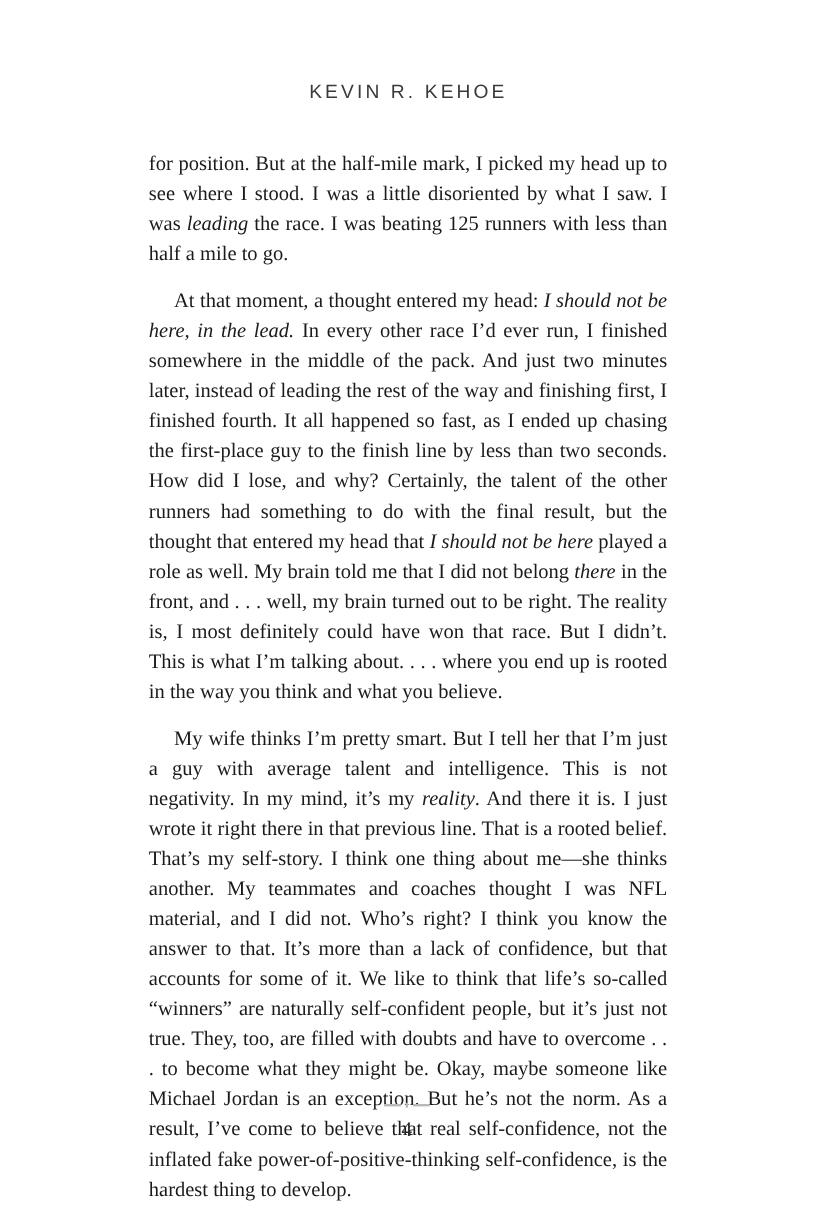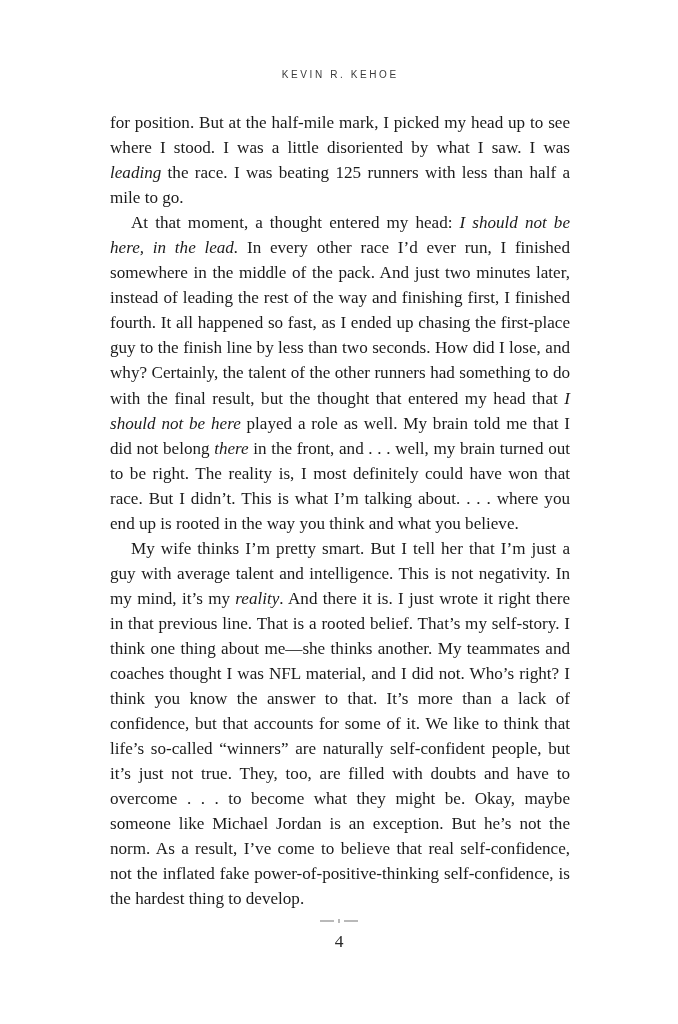--- a/index.html
+++ b/index.html
@@ -23,38 +23,38 @@
   }
 
   
   .running-head {
     position: absolute;
     top: 70px;
     left: 0;
     width: 678px;
     text-align: center;
     font-family: "Liberation Sans", "DejaVu Sans", sans-serif;
-    font-size: 10px;
+    font-size: 16px;
     letter-spacing: 2.6px;
     color: #3a3a3a;
     text-transform: uppercase;
     line-height: 1;
     text-indent: 2.6px;
   }
 
   
   .textblock {
     position: absolute;
     top: 110px;
     left: 110px;
     width: 460px;
   }
 
   .para {
-    margin: 0;
+    margin: 14px;
     font-size: 17.1px;
     line-height: 25.05px;
     text-align: justify;
     text-justify: inter-word;
     hyphens: manual;
     -webkit-hyphens: manual;
     color: #1b1b1b;
   }
   .para.indent {
     text-indent: 21px;

